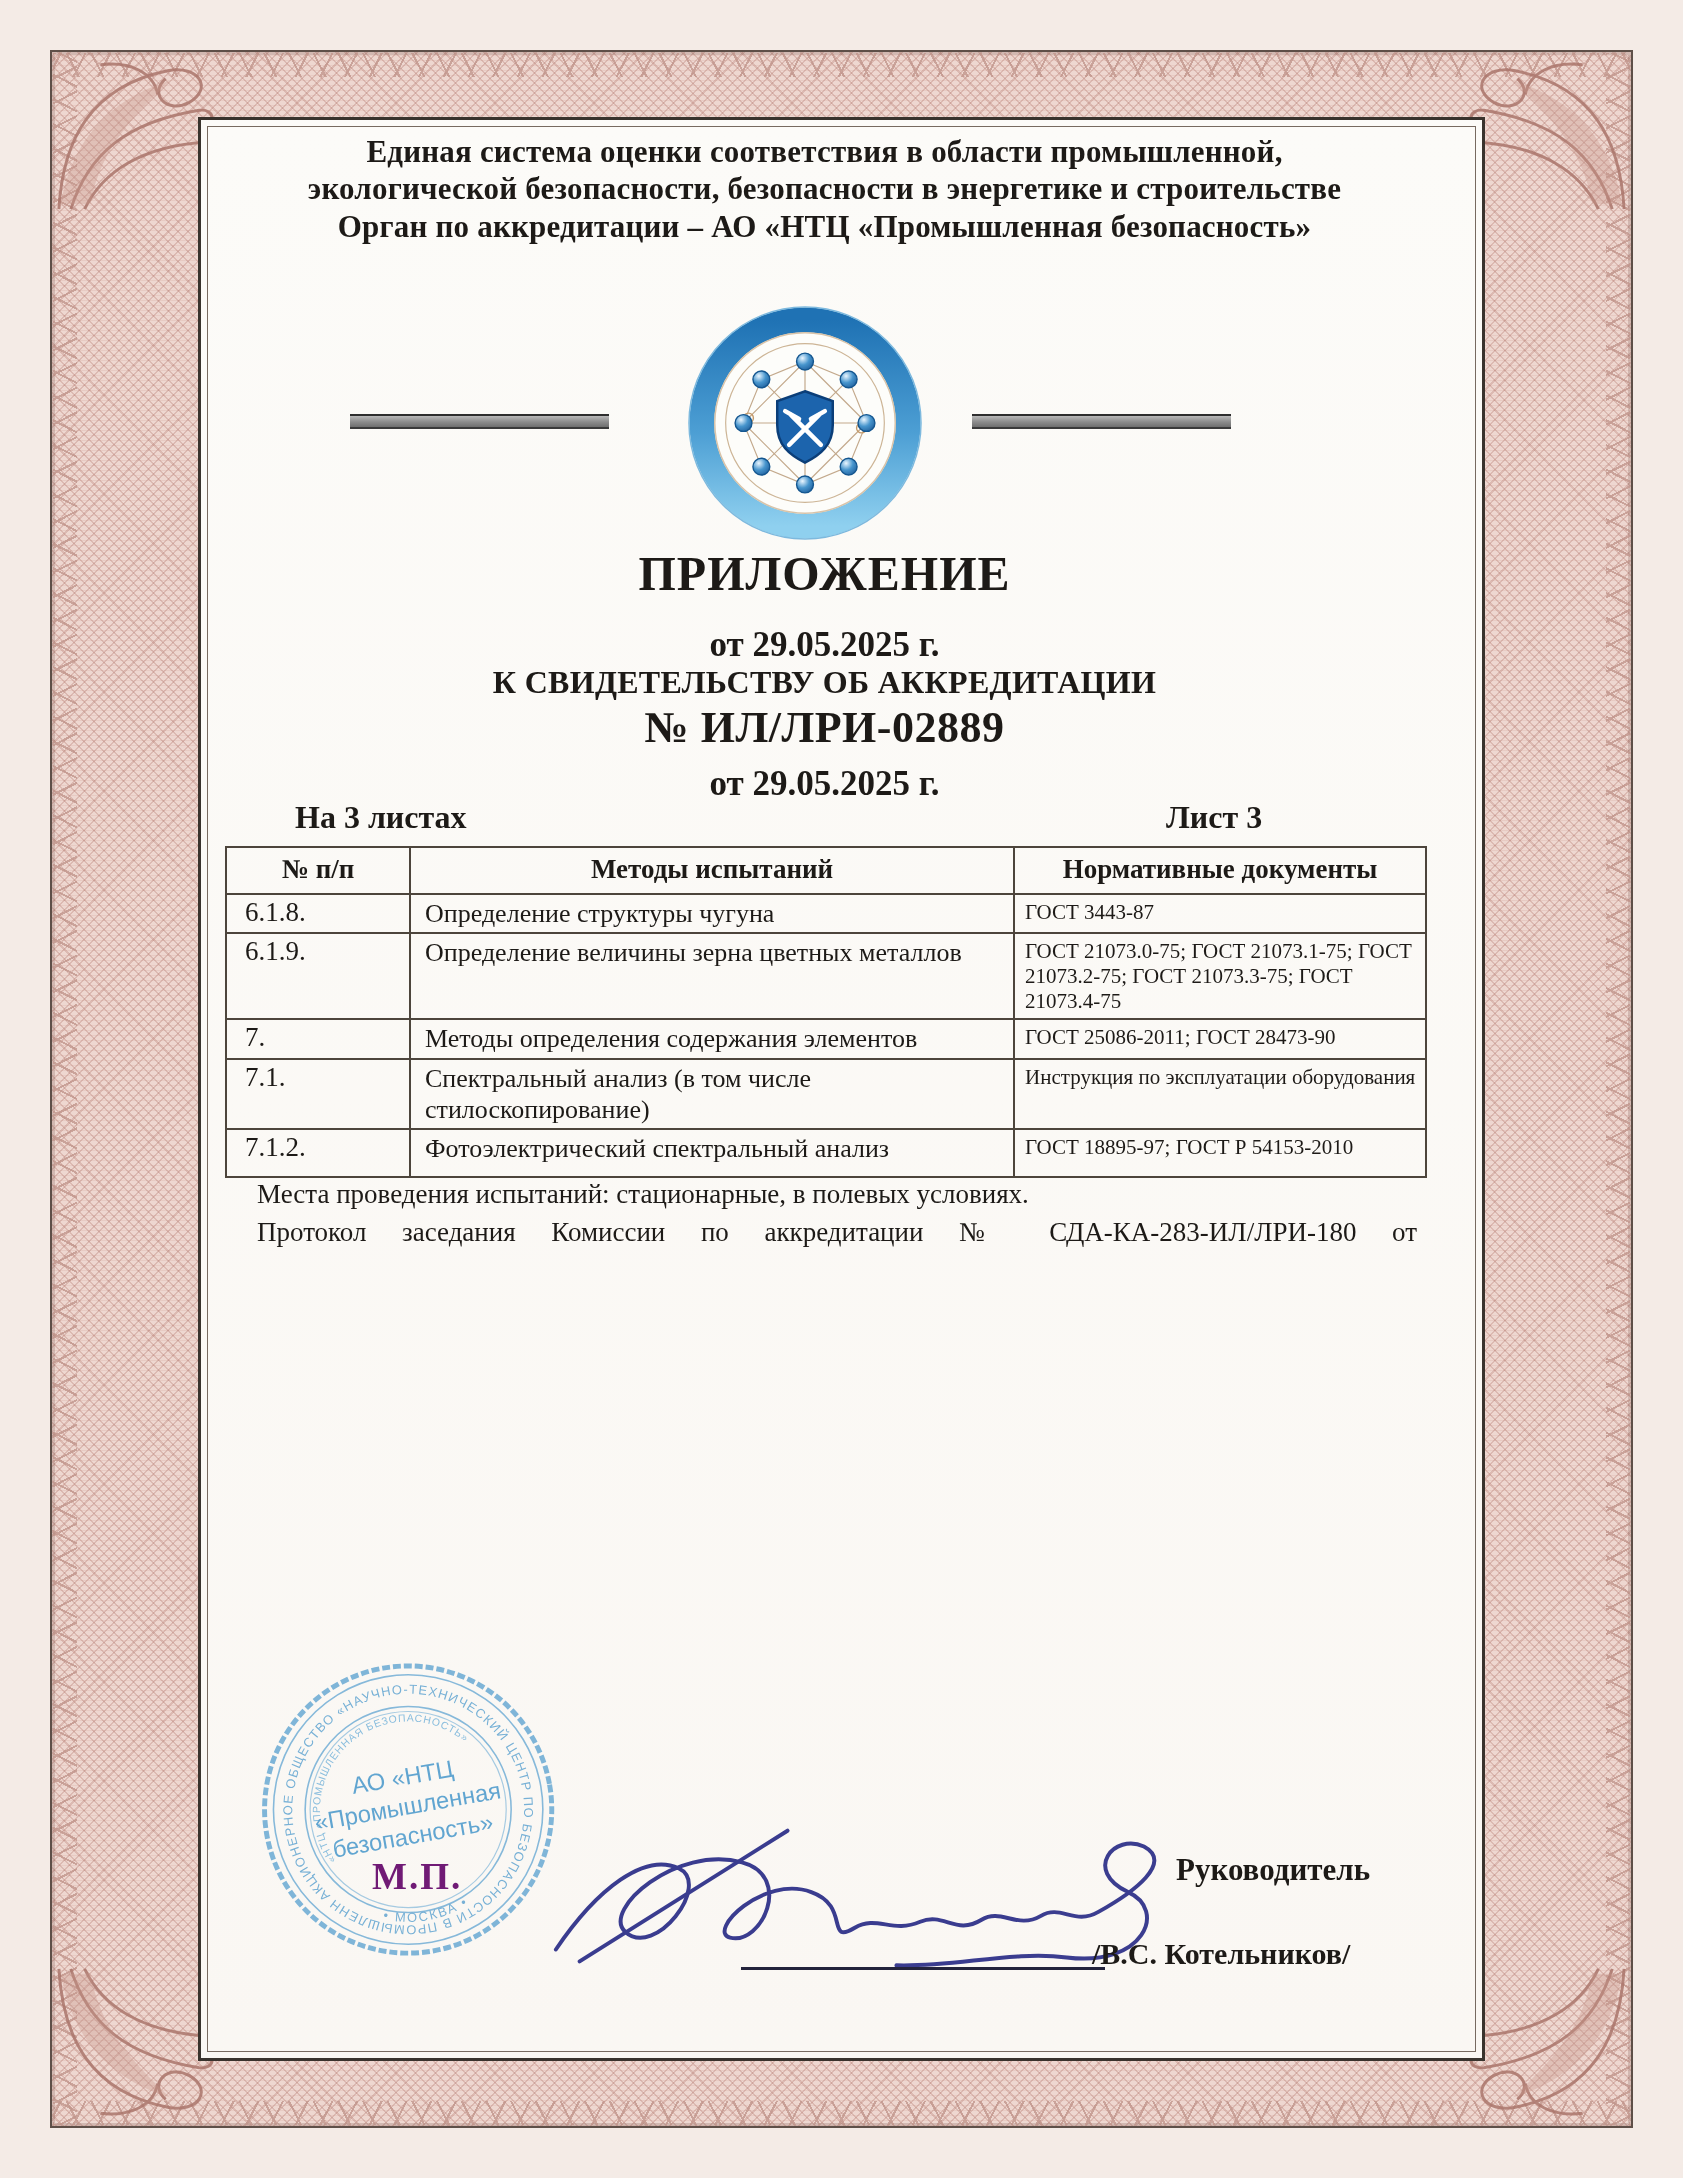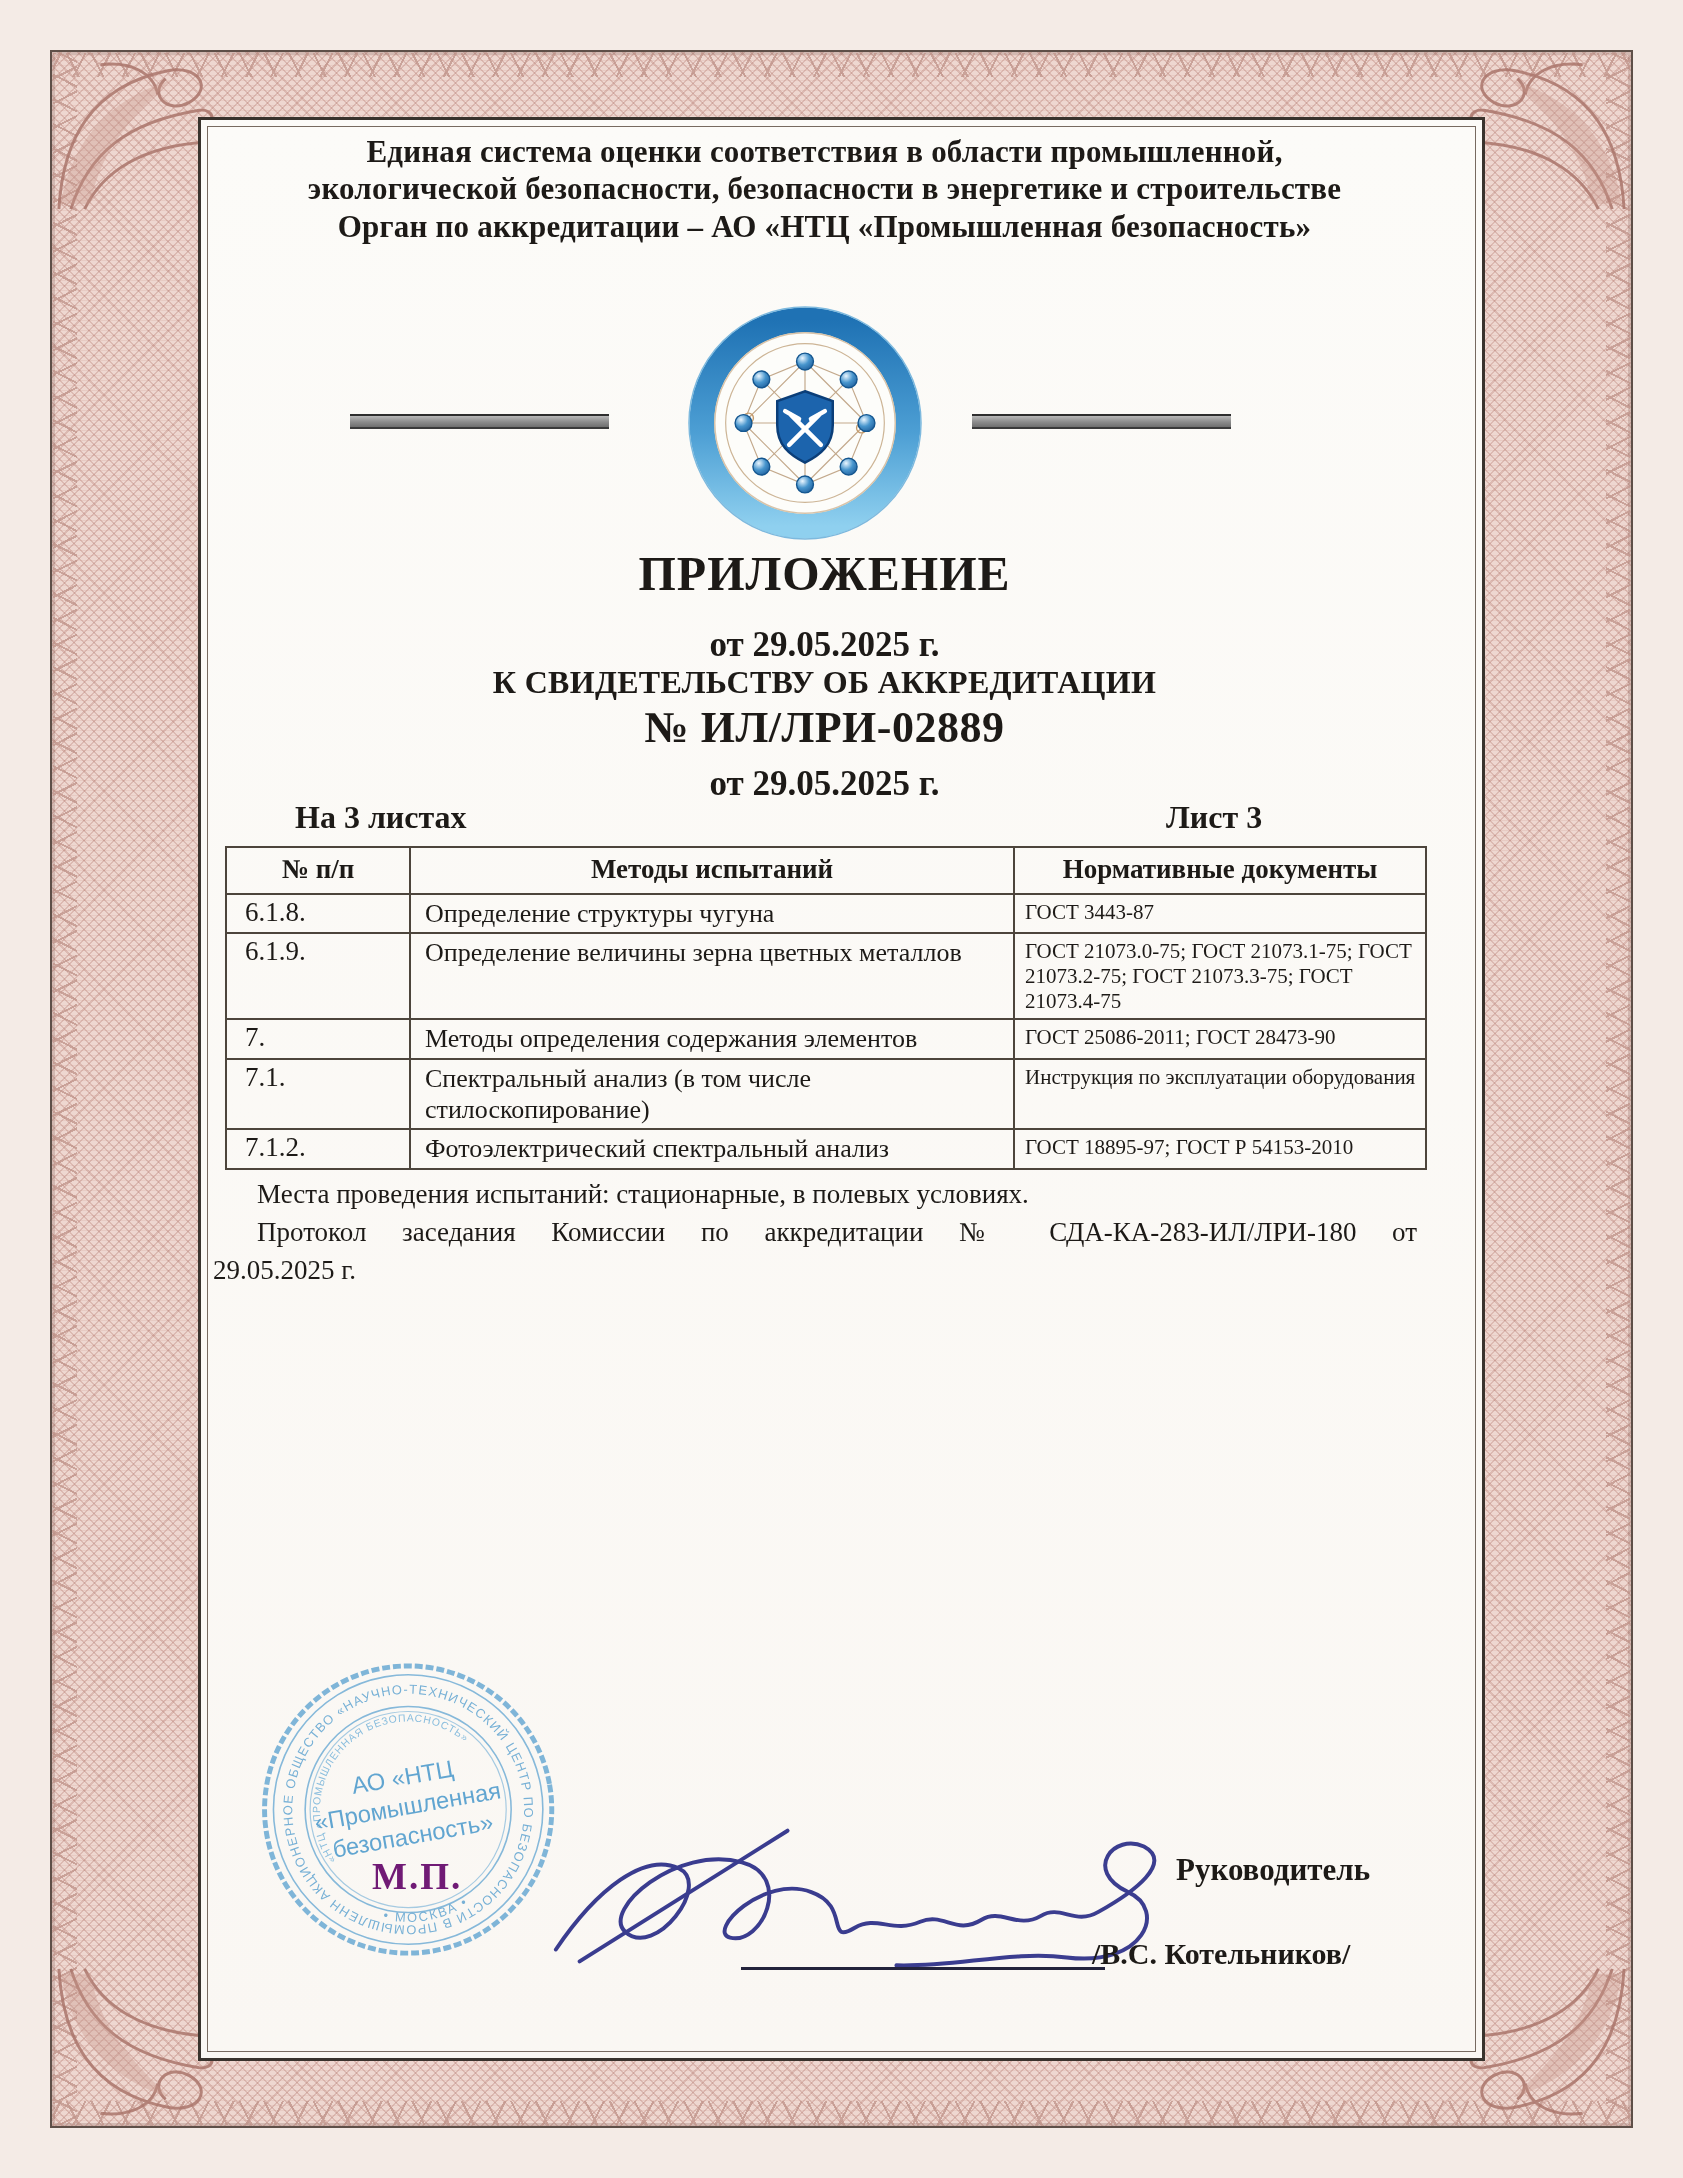--- a/index.html
+++ b/index.html
@@ -213,32 +213,31 @@
       <tr style="height:40px">
         <td class="c1">7.</td>
         <td class="c2">Методы определения содержания элементов</td>
         <td class="c3">ГОСТ 25086-2011; ГОСТ 28473-90</td>
       </tr>
       <tr style="height:69px">
         <td class="c1">7.1.</td>
         <td class="c2">Спектральный анализ (в том числе стилоскопирование)</td>
         <td class="c3">Инструкция по эксплуатации оборудования</td>
       </tr>
-      <tr style="height:40px">
+      <tr style="height:48px">
         <td class="c1">7.1.2.</td>
         <td class="c2">Фотоэлектрический спектральный анализ</td>
         <td class="c3">ГОСТ 18895-97; ГОСТ Р 54153-2010</td>
       </tr>
     </tbody>
       </table>
 
     <div class="abs notes" style="left:12px; top:1055px">
       <div class="ind">Места проведения испытаний: стационарные, в полевых условиях.</div>
       <div class="ind just">Протокол заседания Комиссии по аккредитации № СДА-КА-283-ИЛ/ЛРИ-180 от</div>
-      <div>29.05.2025 г.</div>
     </div>
 
     <div class="stamp-wrap" style="left:54px; top:1536px;">
       <svg width="307" height="307" viewBox="0 0 310 310" class="stamp-txt">
         <defs>
           <path id="rOut" d="M155,38 a117,117 0 1 1 -0.1,0" transform="rotate(-128 155 155)"></path>
           <path id="rIn" d="M155,66 a89,89 0 1 1 -0.1,0" transform="rotate(-115 155 155)"></path>
           <path id="rBot" d="M66,225 A113,113 0 0 0 244,225"></path>
         </defs>
         <g fill="none" stroke="#4f9bcd">

